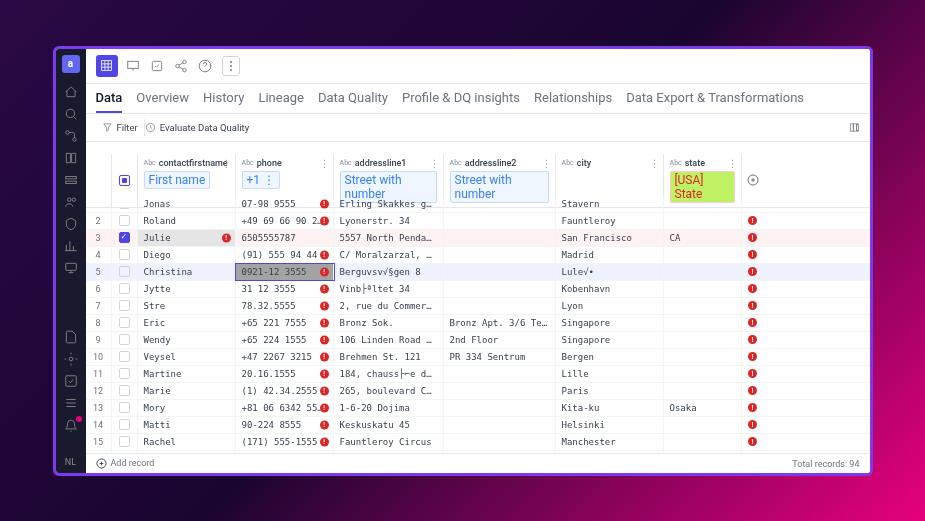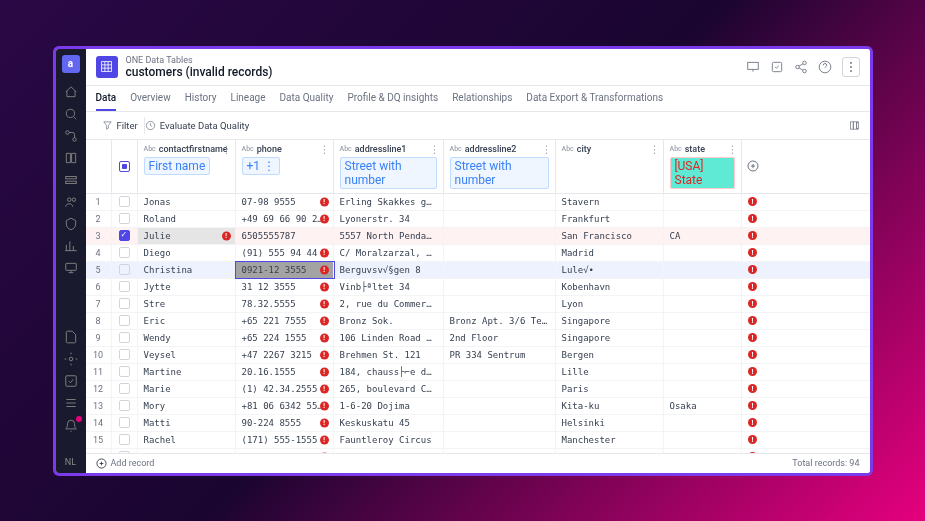--- a/index.html
+++ b/index.html
@@ -16,53 +16,53 @@
 .main{flex:1;display:flex;flex-direction:column;background:#fff;overflow:hidden}
 .hdr{display:flex;align-items:center;padding:6px 10px;border-bottom:1px solid #e5e7eb}
 .hdr .table-icon{width:22px;height:22px;background:#4f46e5;border-radius:3px;display:flex;align-items:center;justify-content:center;margin-right:8px}
 .hdr .table-icon svg{stroke:#fff;fill:none;stroke-width:1.5;width:13px;height:13px}
 .hdr .titles{flex:1}
 .hdr .sub{font-size:9px;color:#6b7280}
 .hdr .title{font-size:12px;color:#111827;font-weight:500}
 .hdr .actions{display:flex;gap:10px;align-items:center}
 .hdr .actions svg{width:14px;height:14px;stroke:#6b7280;fill:none;stroke-width:1.5}
 .hdr .more{width:18px;height:20px;border:1px solid #d1d5db;border-radius:3px;display:flex;align-items:center;justify-content:center}
-.tabs{display:flex;gap:14px;padding:0 10px;border-bottom:1px solid #e5e7eb;font-size:10px;color:#6b7280}
+.tabs{display:flex;gap:14px;padding:0 10px;border-bottom:1px solid #e5e7eb;font-size:13px;color:#6b7280}
 .tabs .tab{padding:6px 0;cursor:pointer}
 .tabs .tab.active{color:#111827;border-bottom:2px solid #4f46e5;font-weight:500}
 .toolbar{display:flex;align-items:center;padding:5px 10px;border-bottom:1px solid #e5e7eb;font-size:9.5px;color:#374151}
 .toolbar .filter{display:flex;align-items:center;gap:4px;padding:3px 6px;border-right:1px solid #e5e7eb}
 .toolbar .eval{display:flex;align-items:center;gap:4px}
 .toolbar svg{width:11px;height:11px;stroke:#6b7280;fill:none;stroke-width:1.5}
 .toolbar .spacer{flex:1}
 .grid{flex:1;overflow:auto;font-size:9.5px}
-.cols{display:flex;border-bottom:1px solid #e5e7eb;position:sticky;top:0;background:#fff}
+.cols{display:flex;border-bottom:1px solid #e5e7eb;position:sticky;top:12px;background:#fff}
 .col-num{width:26px;flex-shrink:0;border-right:1px solid #e5e7eb}
 .col-chk{width:26px;flex-shrink:0;border-right:1px solid #e5e7eb;display:flex;align-items:center;justify-content:center}
 .col{flex-shrink:0;border-right:1px solid #e5e7eb;padding:4px 6px;position:relative}
 .col .nm{display:flex;align-items:center;gap:3px;color:#374151;font-weight:500;font-size:9px}
 .col .type{font-size:7px;color:#9ca3af}
 .col .tag{display:inline-block;margin-top:3px;padding:1px 4px;font-size:12px;border-radius:2px;border:1px solid}
 .tag.blue{color:#3b82f6;border-color:#bfdbfe;background:#eff6ff}
-.tag.red{color:#dc2626;border-color:#fecaca;background:#5eead4}
+.tag.red{color:#dc2626;border-color:#fecaca;background:#bef264}
 .col .menu{position:absolute;right:3px;top:4px;color:#9ca3af;font-size:10px}
 .col-end{width:22px;flex-shrink:0;display:flex;align-items:center;justify-content:center;color:#6b7280}
 .w1{width:98px}.w2{width:98px}.w3{width:110px}.w4{width:112px}.w5{width:108px}.w6{width:78px}
 .row{display:flex;border-bottom:1px solid #f3f4f6}
 .row .num{width:26px;flex-shrink:0;text-align:center;color:#6b7280;padding:3px 0;border-right:1px solid #f3f4f6;font-size:9px}
 .row .chk{width:26px;flex-shrink:0;border-right:1px solid #f3f4f6;display:flex;align-items:center;justify-content:center}
 .row .cell{flex-shrink:0;padding:3px 6px;border-right:1px solid #f3f4f6;color:#374151;font-family:Menlo,Monaco,monospace;font-size:9px;position:relative;white-space:nowrap;overflow:hidden;text-overflow:ellipsis}
 .row .end{width:22px;flex-shrink:0;display:flex;align-items:center;justify-content:center}
 .err{width:9px;height:9px;background:#dc2626;border-radius:50%;position:absolute;right:4px;top:50%;transform:translateY(-50%);display:flex;align-items:center;justify-content:center;color:#fff;font-size:7px;font-weight:bold}
 .err::before{content:'!'}
 .row.sel{background:#fef2f2}
 .row.edit .cell.editing{background:#a3a3a3;outline:1px solid #4f46e5}
 .row.edit{background:#eef2ff}
 .cell.pink{background:#e5e5e5}
-.ftr{display:flex;align-items:flex-start;padding:4px 10px;border-top:1px solid #e5e7eb;font-size:9px;color:#6b7280}
+.ftr{display:flex;align-items:flex-end;padding:4px 10px;border-top:1px solid #e5e7eb;font-size:9px;color:#6b7280}
 .ftr .add{display:flex;align-items:center;gap:4px}
 .ftr .spacer{flex:1}
 .chkbox{width:11px;height:11px;border:1px solid #d1d5db;border-radius:2px}
 .chkbox.checked{background:#4f46e5;border-color:#4f46e5;position:relative}
 .chkbox.checked::after{content:'✓';position:absolute;color:#fff;font-size:8px;left:1px;top:-1px}
 .chkbox.partial{border-color:#4f46e5;position:relative}
 .chkbox.partial::after{content:'';position:absolute;width:5px;height:5px;background:#4f46e5;border-radius:1px;left:2px;top:2px}
 </style>
 </head>
 <body>
@@ -127,24 +127,20 @@
 </div>
 
 <div class="main">
 <div class="hdr">
   <div class="table-icon">
             <svg viewBox="0 0 24 24">
               <rect x="3" y="3" width="18" height="18"></rect>
               <path d="M3 9h18M3 15h18M9 3v18M15 3v18"></path>
             </svg>
           </div>
-  <div class="titles">
-    <div class="sub">ONE Data Tables</div>
-    <div class="title">customers (invalid records)</div>
-  </div>
   <div class="actions">
     <svg viewBox="0 0 24 24">
               <rect x="3" y="4" width="18" height="12"></rect>
               <path d="M12 16v4"></path>
             </svg>
     <svg viewBox="0 0 24 24">
               <rect x="4" y="4" width="16" height="16" rx="2"></rect>
               <path d="M9 12l2 2 4-4"></path>
             </svg>
     <svg viewBox="0 0 24 24">
@@ -258,21 +254,21 @@
             </div>
             <div class="row">
               <div class="num">2</div>
               <div class="chk">
                 <div class="chkbox"></div>
               </div>
               <div class="cell w1">Roland</div>
               <div class="cell w2">+49 69 66 90 2555<span class="err"></span></div>
               <div class="cell w3">Lyonerstr. 34</div>
               <div class="cell w4"></div>
-              <div class="cell w5">Frankfurt</div>
+              <div class="cell w5">Fauntleroy</div>
               <div class="cell w6"></div>
               <div class="end">
                 <span class="err" style="position:static;transform:none"></span>
               </div>
             </div>
             <div class="row sel">
               <div class="num">3</div>
               <div class="chk">
                 <div class="chkbox checked"></div>
               </div>

